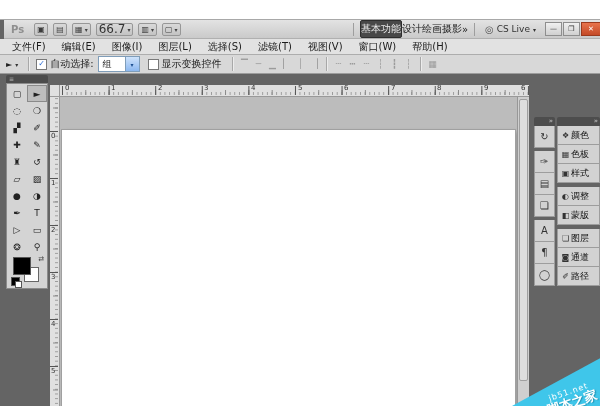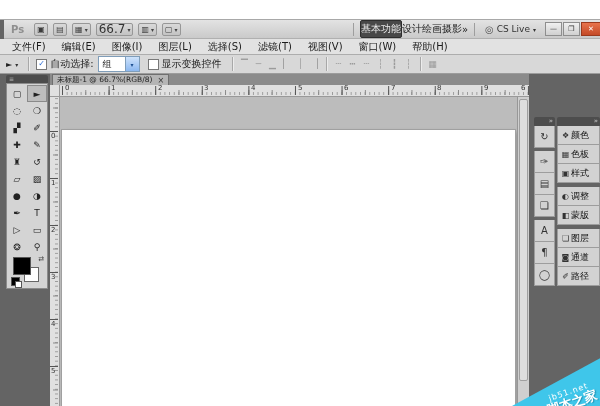--- a/index.html
+++ b/index.html
@@ -246,26 +246,20 @@
       </div>
       <div class="swatches">
         <span class="sw-swap">⇄</span>
         <div class="sw-bg"></div>
         <div class="sw-fg"></div>
         <div class="sw-mini"></div>
       </div>
     </div>
 
     <div class="docwin">
-      <div class="tabbar">
-        <div class="doctab">
-          <span class="t">未标题-1 @ 66.7%(RGB/8)</span>
-          <span class="x">×</span>
-        </div>
-      </div>
       <div class="rcorner"></div>
       <div class="hruler">
         <div class="tks s"></div>
         <div class="tks m"></div>
         <div class="tks l"></div>
         <span class="num" style="left:5px">0</span>
         <span class="num" style="left:51px">1</span>
         <span class="num" style="left:98px">2</span>
         <span class="num" style="left:144px">3</span>
         <span class="num" style="left:191px">4</span>

